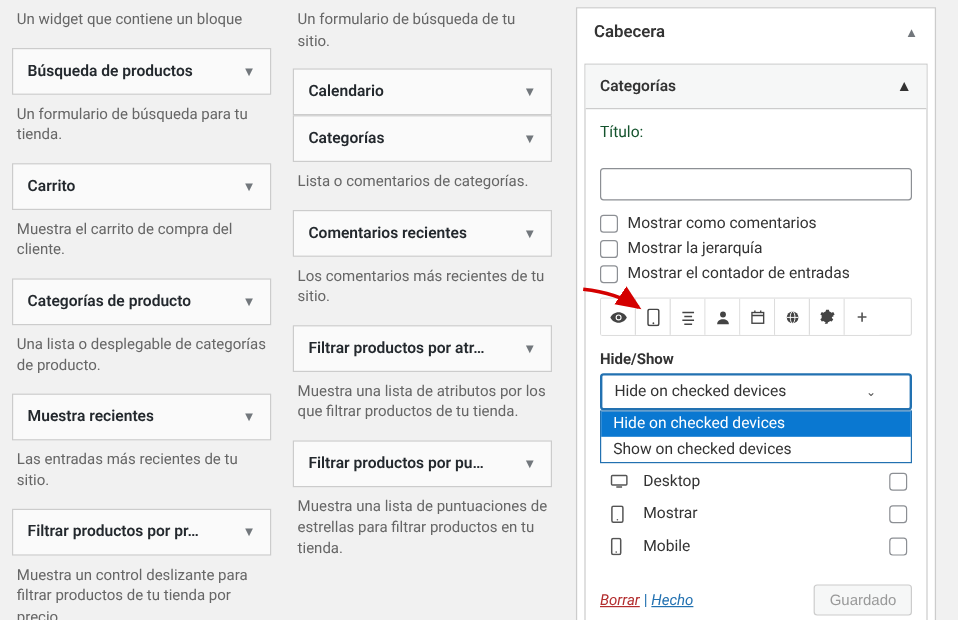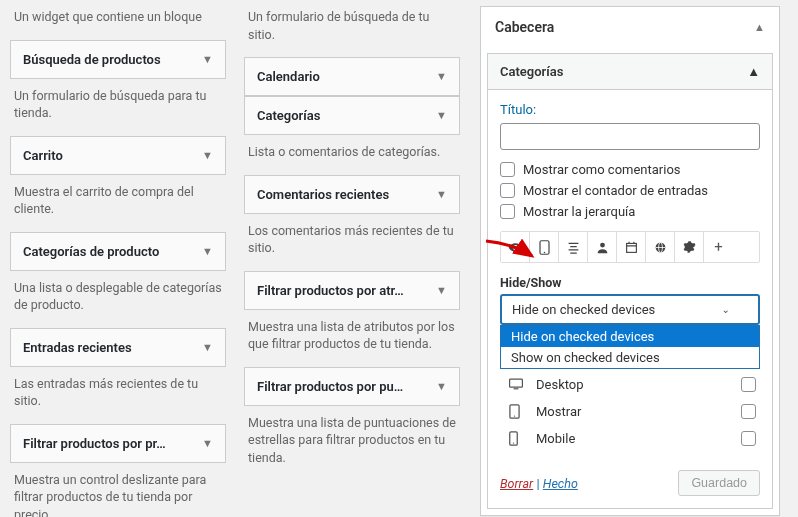--- a/index.html
+++ b/index.html
@@ -10,21 +10,21 @@
   .desc { color:#666; font-size:12.5px; line-height:1.4; padding:8px 4px 14px 4px; }
   .widget-btn { background:#fafafa; border:1px solid #ccc; padding:11px 12px; display:flex; justify-content:space-between; align-items:center; cursor:pointer; font-weight:600; color:#23282d; font-size:13px; white-space:nowrap; overflow:hidden; text-overflow:ellipsis;}
   .widget-btn .caret { color:#72777c; font-size:11px; flex-shrink:0; margin-left:6px;}
   .right { width: 320px; padding:6px 10px 10px 10px; }
   .panel { background:#fff; border:1px solid #ccc; box-shadow:0 1px 1px rgba(0,0,0,.04); }
   .panel-head { padding:12px 14px; font-weight:600; font-size:14px; display:flex; justify-content:space-between; align-items:center; cursor:pointer;}
   .panel-head .tri { color:#72777c; font-size:11px;}
   .sub-panel { margin:6px; border:1px solid #ccc; background:#fff;}
   .sub-head { padding:10px 12px; background:#f6f7f7; border-bottom:1px solid #ccc; font-weight:600; display:flex; justify-content:space-between; align-items:center; cursor:pointer;}
   .sub-body { padding:12px; }
-  label.t { display:block; margin-bottom:6px; color:#0369a1;}
+  label.t { display:block; margin-bottom:22px; color:#14532d;}
   input.text { width:100%; border:1px solid #8c8f94; border-radius:3px; padding:5px 8px; font-size:13px; margin-bottom:12px;}
   .cb-row { display:flex; align-items:center; margin-bottom:6px; gap:8px;}
   .cb-row input { width:15px; height:15px; border:1px solid #8c8f94; border-radius:3px; appearance:none; cursor:pointer;}
   .icon-bar { display:flex; margin-top:12px; position:relative; border:1px solid #ddd; border-radius:2px;}
   .icon-cell { width:29px; height:30px; border-right:1px solid #ddd; display:flex; align-items:center; justify-content:center; cursor:pointer; background:#fff;}
   .icon-cell:last-child{border-right:none;}
   .icon-cell.active { box-shadow: inset 0 -2px 0 #fff; position:relative;}
   .arrow { position:absolute; top:238px; left:484px; pointer-events:none; z-index:5;}
   .section-label { font-weight:700; margin-top:12px; margin-bottom:4px; font-size:12.5px;}
   .select-wrap { position:relative; }
@@ -70,21 +70,21 @@
             <span style="overflow: hidden; text-overflow: ellipsis;">Carrito</span>
             <span class="caret">▼</span>
           </div>
           <div class="desc">Muestra el carrito de compra del cliente.</div>
           <div class="widget-btn">
             <span style="overflow: hidden; text-overflow: ellipsis;">Categorías de producto</span>
             <span class="caret">▼</span>
           </div>
           <div class="desc">Una lista o desplegable de categorías de producto.</div>
           <div class="widget-btn">
-            <span style="overflow: hidden; text-overflow: ellipsis;">Entradas recientes</span>
+            <span style="overflow: hidden; text-overflow: ellipsis;">Muestra recientes</span>
             <span class="caret">▼</span>
           </div>
           <div class="desc">Las entradas más recientes de tu sitio.</div>
           <div class="widget-btn">
             <span style="overflow: hidden; text-overflow: ellipsis;">Filtrar productos por pr…</span>
             <span class="caret">▼</span>
           </div>
           <div class="desc">Muestra un control deslizante para filtrar productos de tu tienda por precio.</div>
         </div>
     </div>
@@ -133,25 +133,25 @@
         <div class="sub-body">
           <label class="t">Título:</label>
           <input class="text" type="text" style="">
           <div id="checks">
               <div class="cb-row">
                 <input type="checkbox" style="">
                 <span>Mostrar como comentarios</span>
               </div>
               <div class="cb-row">
                 <input type="checkbox" style="">
+                <span>Mostrar la jerarquía</span>
+              </div>
+              <div class="cb-row">
+                <input type="checkbox" style="">
                 <span>Mostrar el contador de entradas</span>
-              </div>
-              <div class="cb-row">
-                <input type="checkbox" style="">
-                <span>Mostrar la jerarquía</span>
               </div>
             </div>
 
           <div class="icon-bar">
             <div class="icon-cell">
                 <svg width="15" height="15" viewBox="0 0 24 24">
                   <path fill="#444" d="M12 5C7 5 2.7 8.1 1 12c1.7 3.9 6 7 11 7s9.3-3.1 11-7c-1.7-3.9-6-7-11-7zm0 11a4 4 0 110-8 4 4 0 010 8zm0-6.5a2.5 2.5 0 100 5 2.5 2.5 0 000-5z"></path>
                 </svg>
               </div>
             <div class="icon-cell active">

